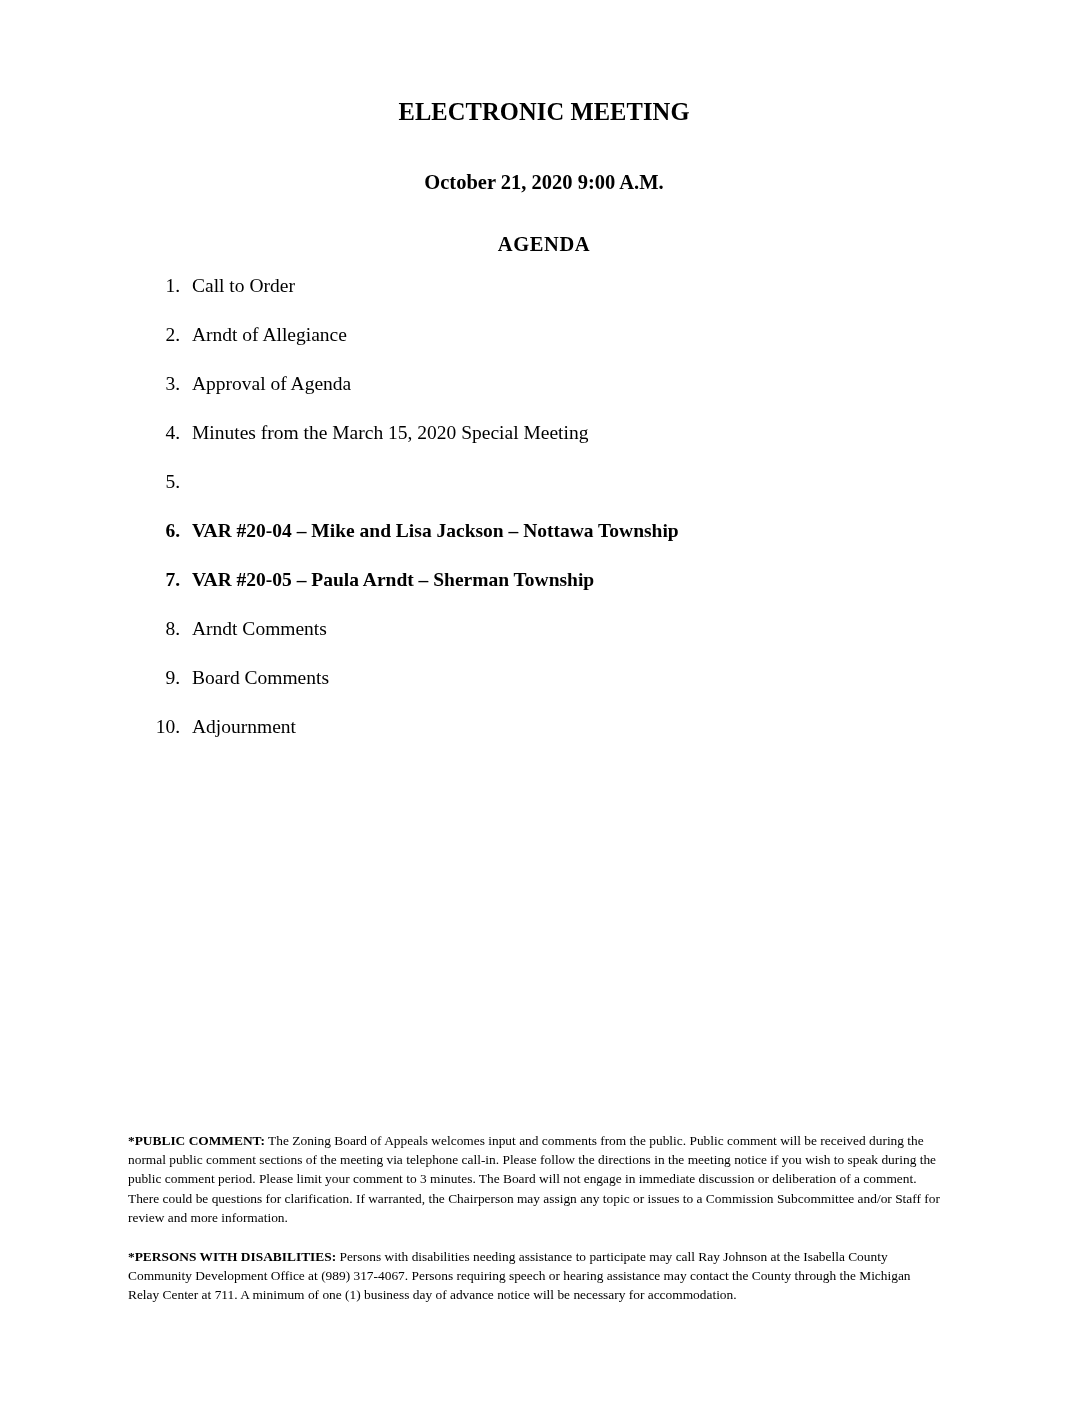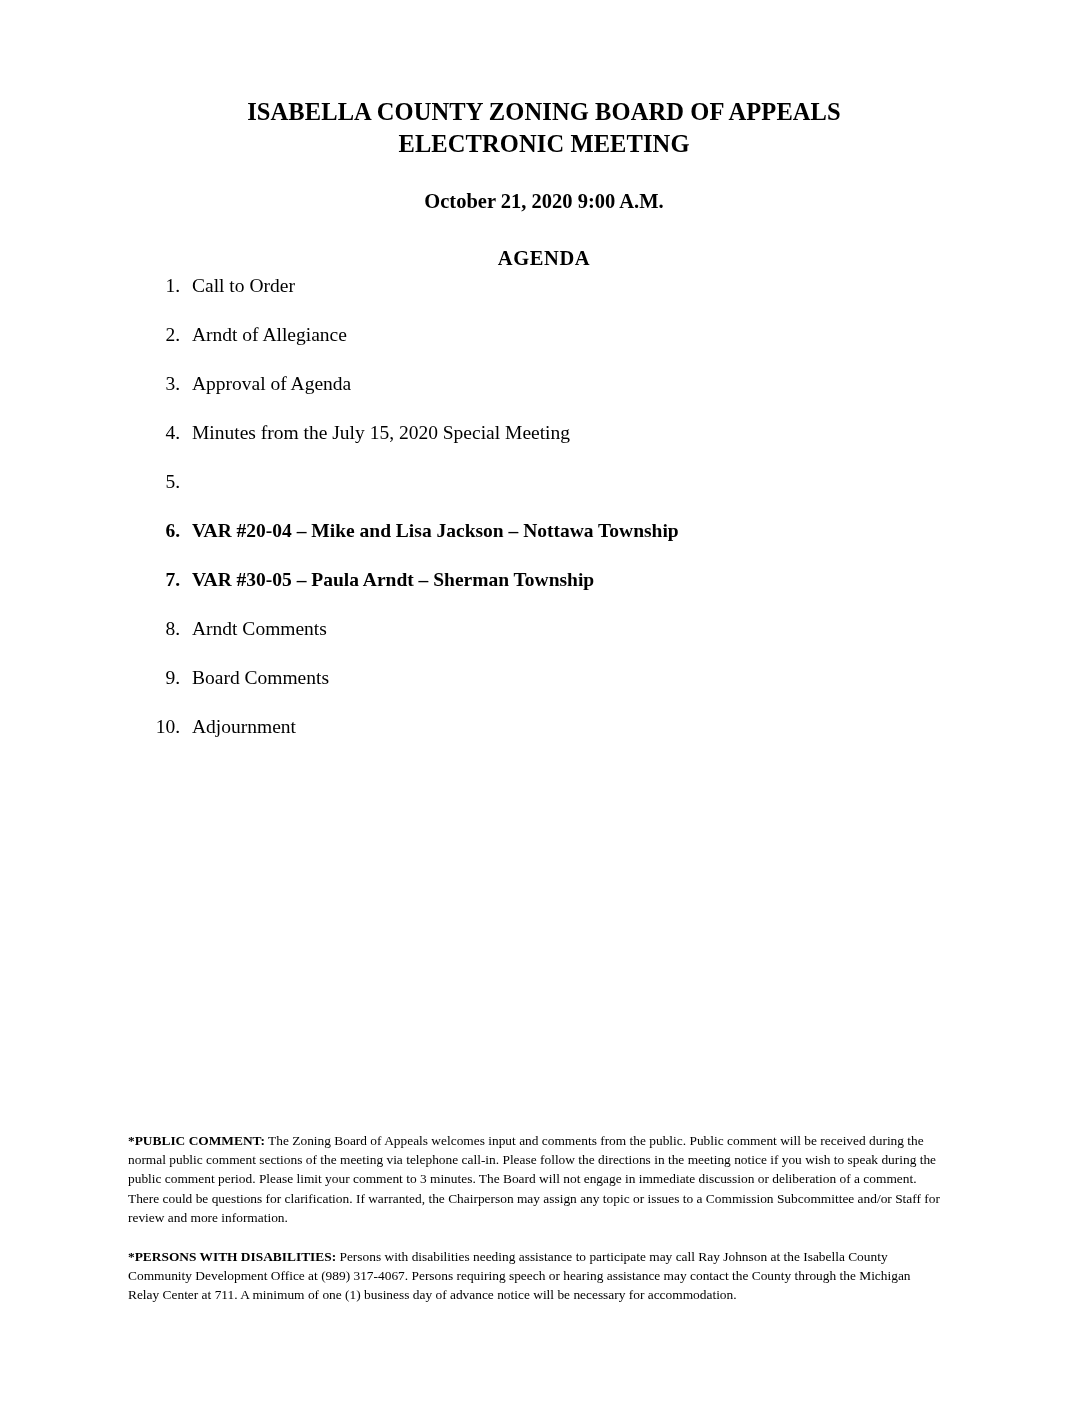--- a/index.html
+++ b/index.html
@@ -37,21 +37,21 @@
     font-size: 24.5px;
     font-weight: bold;
     line-height: 32px;
     letter-spacing: 0.1px;
     margin: 0;
   }
   .doc-title .line {
     display: block;
   }
   .meeting-datetime {
-    margin: 0;
+    margin: 13px;
     padding-top: 28px;
     font-size: 20.5px;
     font-weight: bold;
     line-height: 26px;
   }
   .agenda-heading {
     margin: 8px;
     padding-top: 23px;
     font-size: 20.5px;
     font-weight: bold;
@@ -120,21 +120,20 @@
     font-weight: normal;
   }
 </style>
 </head>
 <body>
 
 <div class="page">
 
   <div class="header">
     <h1 class="doc-title">
-      <span class="line">ISABELLA COUNTY ZONING BOARD OF APPEALS</span>
       <span class="line">ELECTRONIC MEETING</span>
     </h1>
     <p class="meeting-datetime">October 21, 2020 9:00 A.M.</p>
     <p class="agenda-heading">AGENDA</p>
   </div>
 
   <ol class="agenda-list">
     <li class="agenda-item">
       <span class="num">1.</span>
       <span class="label">Call to Order</span>
@@ -142,32 +141,32 @@
     <li class="agenda-item">
       <span class="num">2.</span>
       <span class="label">Arndt of Allegiance</span>
     </li>
     <li class="agenda-item">
       <span class="num">3.</span>
       <span class="label">Approval of Agenda</span>
     </li>
     <li class="agenda-item">
       <span class="num">4.</span>
-      <span class="label">Minutes from the July 15, 2020 Special Meeting</span>
+      <span class="label">Minutes from the March 15, 2020 Special Meeting</span>
     </li>
     <li class="agenda-item">
       <span class="num">5.</span>
     </li>
     <li class="agenda-item bold">
       <span class="num">6.</span>
       <span class="label">VAR #20-04 – Mike and Lisa Jackson – Nottawa Township</span>
     </li>
     <li class="agenda-item bold">
       <span class="num">7.</span>
-      <span class="label">VAR #30-05 – Paula Arndt – Sherman Township</span>
+      <span class="label">VAR #20-05 – Paula Arndt – Sherman Township</span>
     </li>
     <li class="agenda-item">
       <span class="num">8.</span>
       <span class="label">Arndt Comments</span>
     </li>
     <li class="agenda-item">
       <span class="num">9.</span>
       <span class="label">Board Comments</span>
     </li>
     <li class="agenda-item">

